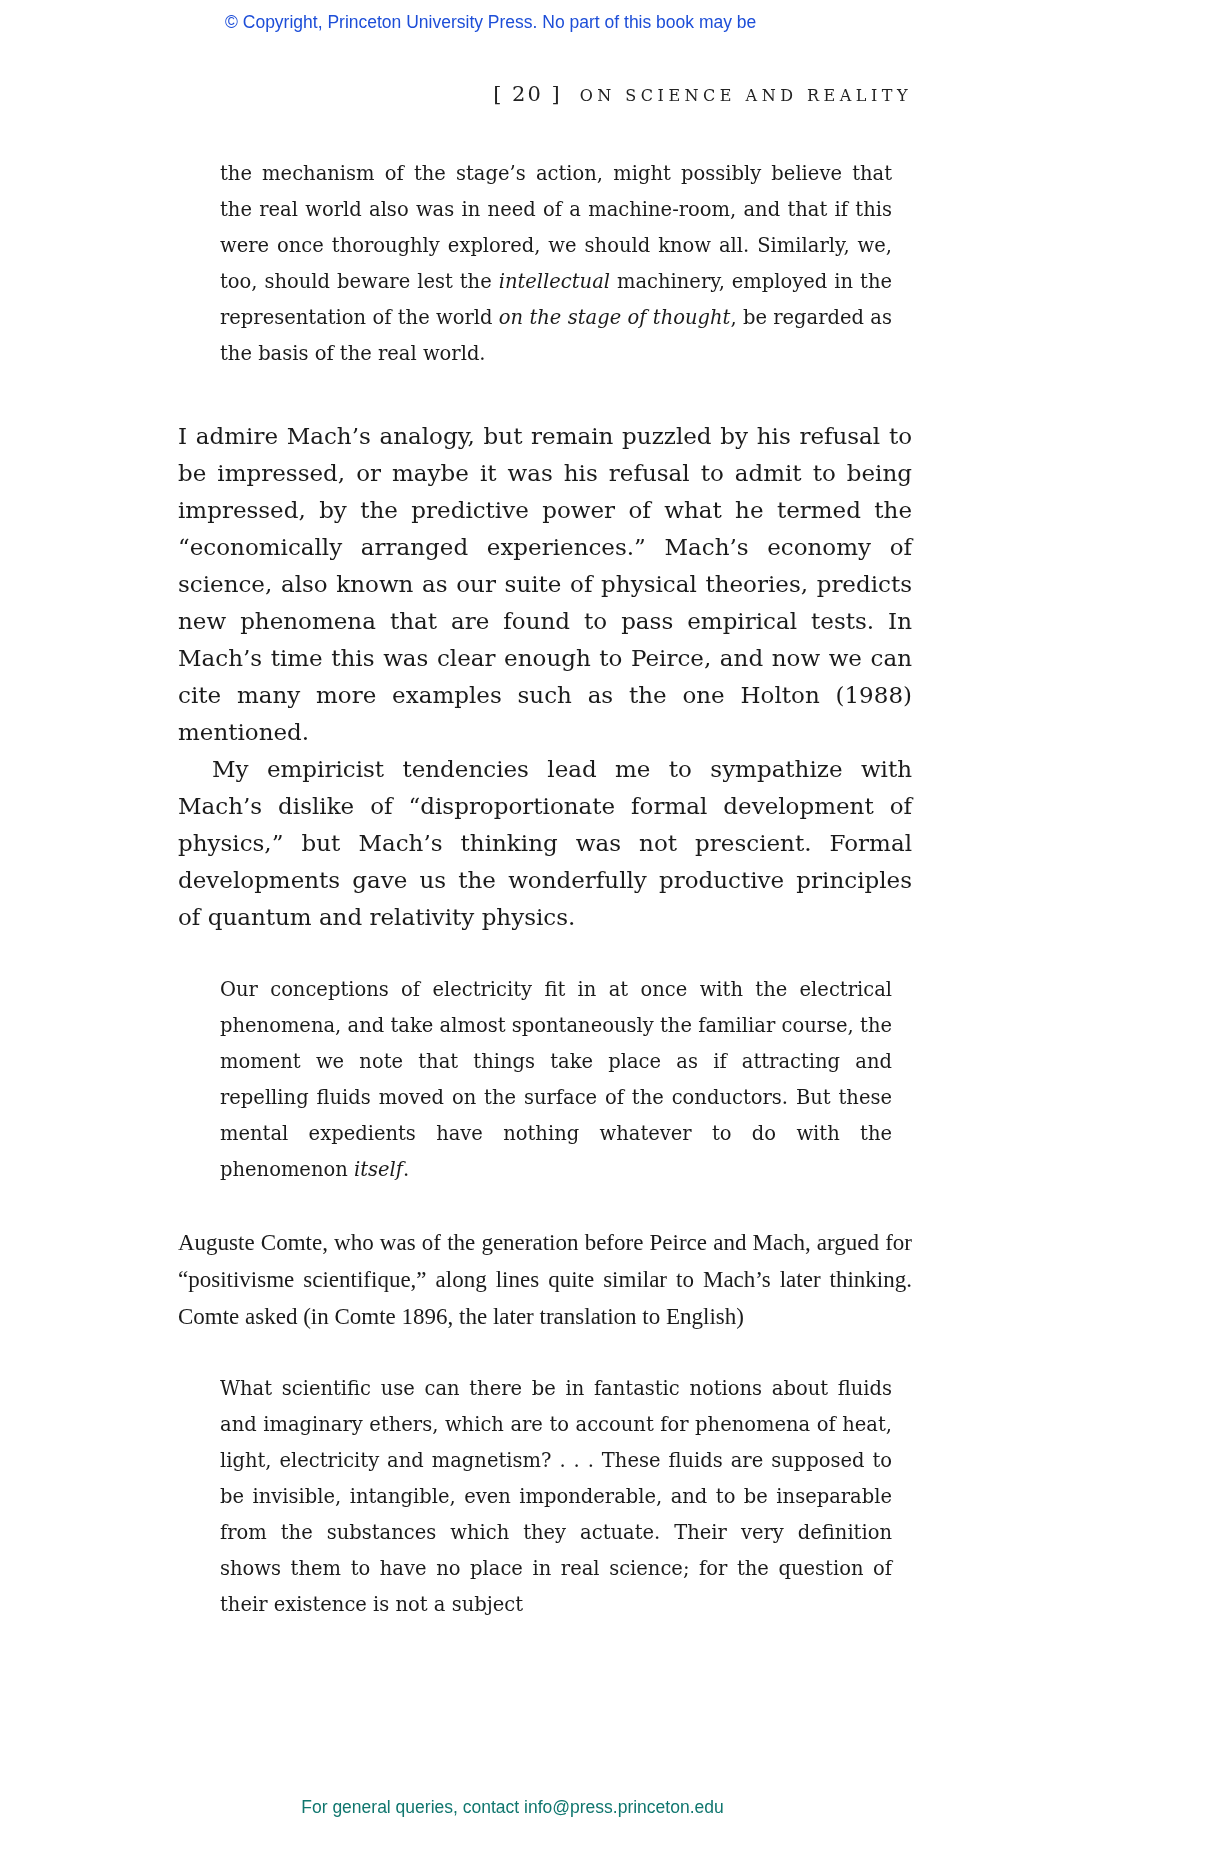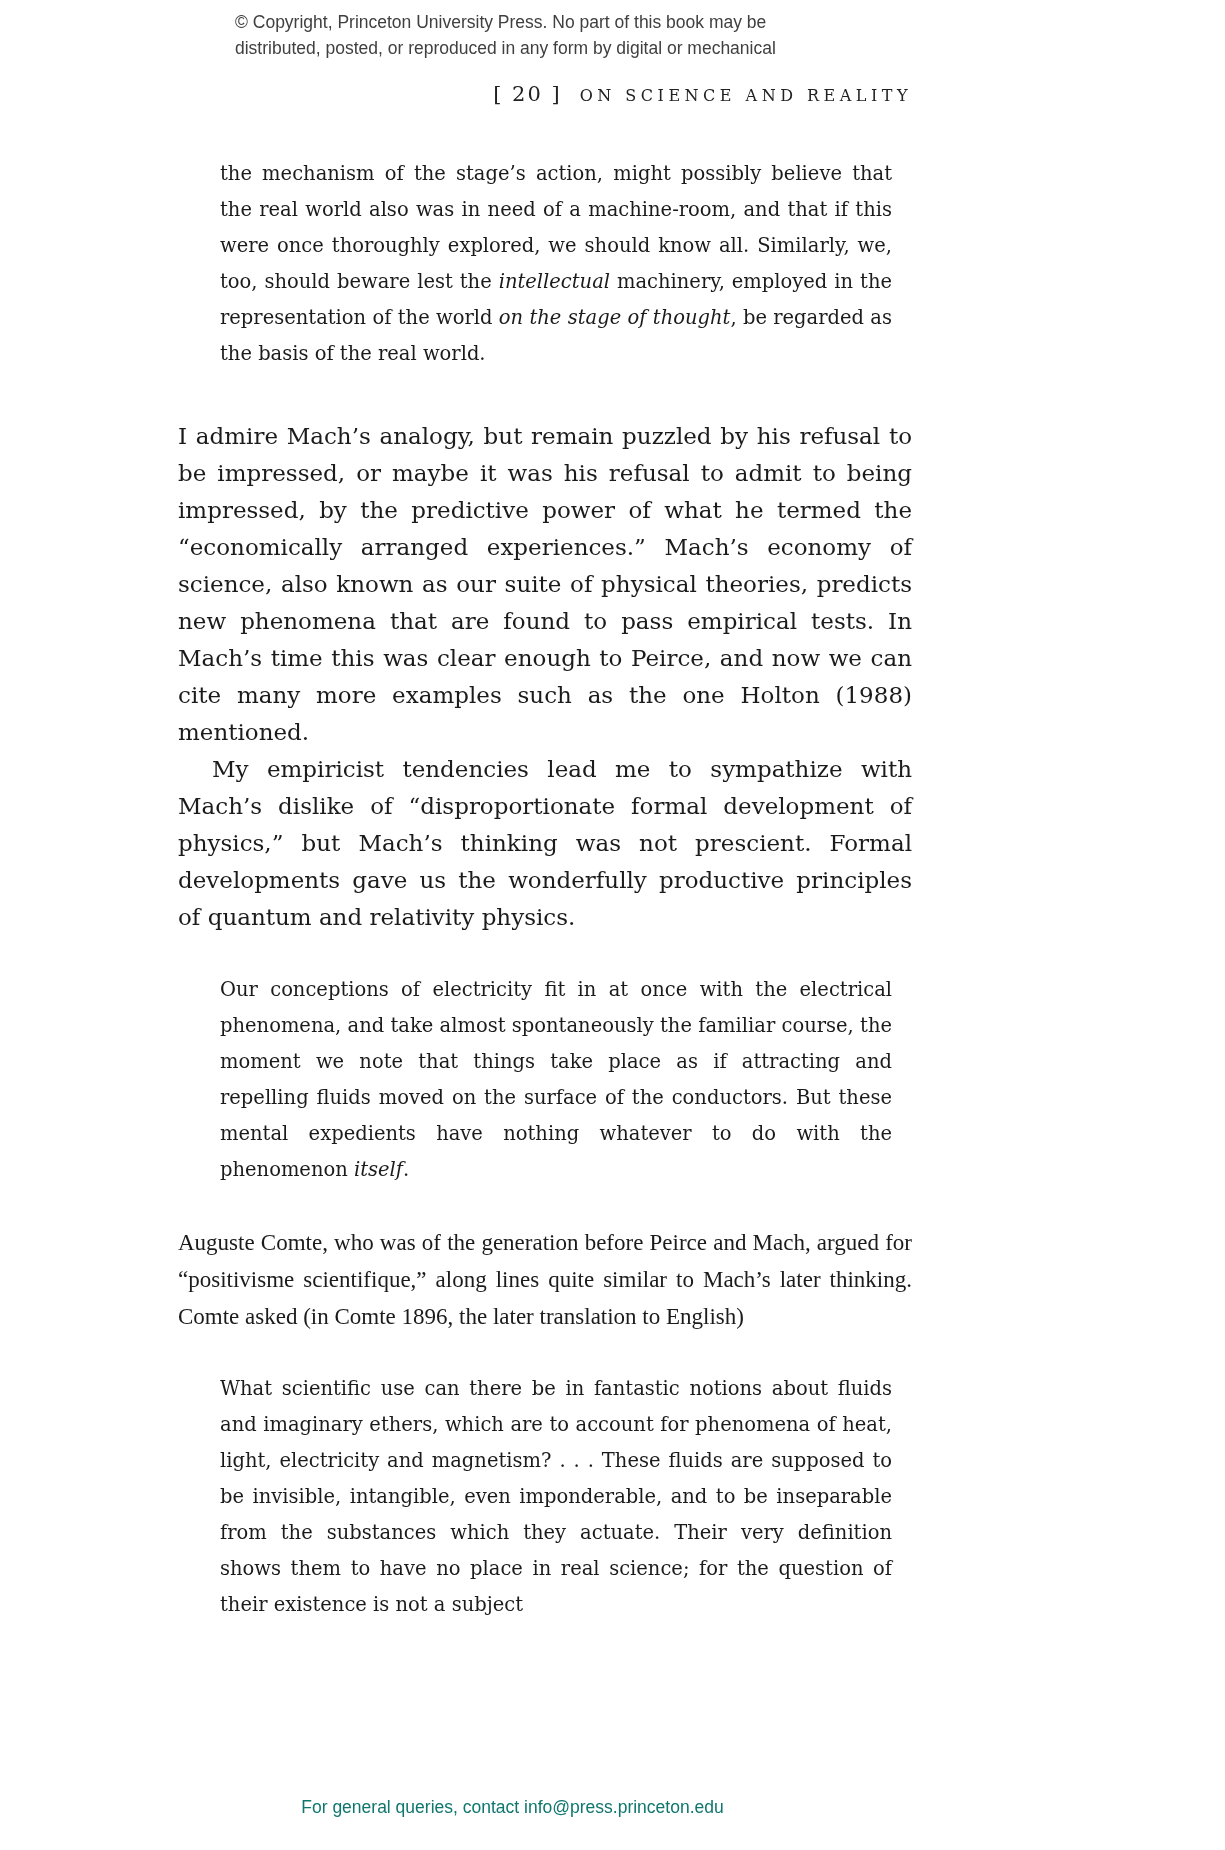--- a/index.html
+++ b/index.html
@@ -13,26 +13,26 @@
     background: #ffffff;
     color: #1b1b1b;
     font-family: "DejaVu Serif", serif;
     overflow: hidden;
   }
 
   
   .copyright {
     position: absolute;
     top: 9px;
-    left: 235px;
+    left: 225px;
     width: 640px;
     font-family: "Liberation Sans", sans-serif;
     font-size: 17.5px;
     line-height: 26px;
-    color: #404040;
+    color: #1d4ed8;
   }
 
   
   .running-head {
     position: absolute;
     top: 82px;
     left: 178px;
     width: 734px;
     text-align: right;
     white-space: nowrap;
@@ -93,21 +93,20 @@
     font-family: "Liberation Sans", sans-serif;
     font-size: 17.5px;
     color: #0f766e;
   }
 </style>
 </head>
 <body>
 
 <div class="copyright">
   <div>© Copyright, Princeton University Press. No part of this book may be</div>
-  <div>distributed, posted, or reproduced in any form by digital or mechanical</div>
 </div>
 
 <div class="running-head">
   <span class="folio">[ 20 ]</span><span class="head-title">ON SCIENCE AND REALITY</span>
 </div>
 
 <div class="text-column">
 
   <p id="bq1" class="extract"><span>the mechanism of the stage’s action, might possibly believe that the real world also was in need of a machine-room, and that if this were once thoroughly explored, we should know all. Similarly, we, too, should beware lest the </span><em>intellectual</em><span> machinery, employed in the representation of the world </span><em>on the stage of thought</em><span>, be regarded as the basis of the real world.</span></p>
 

